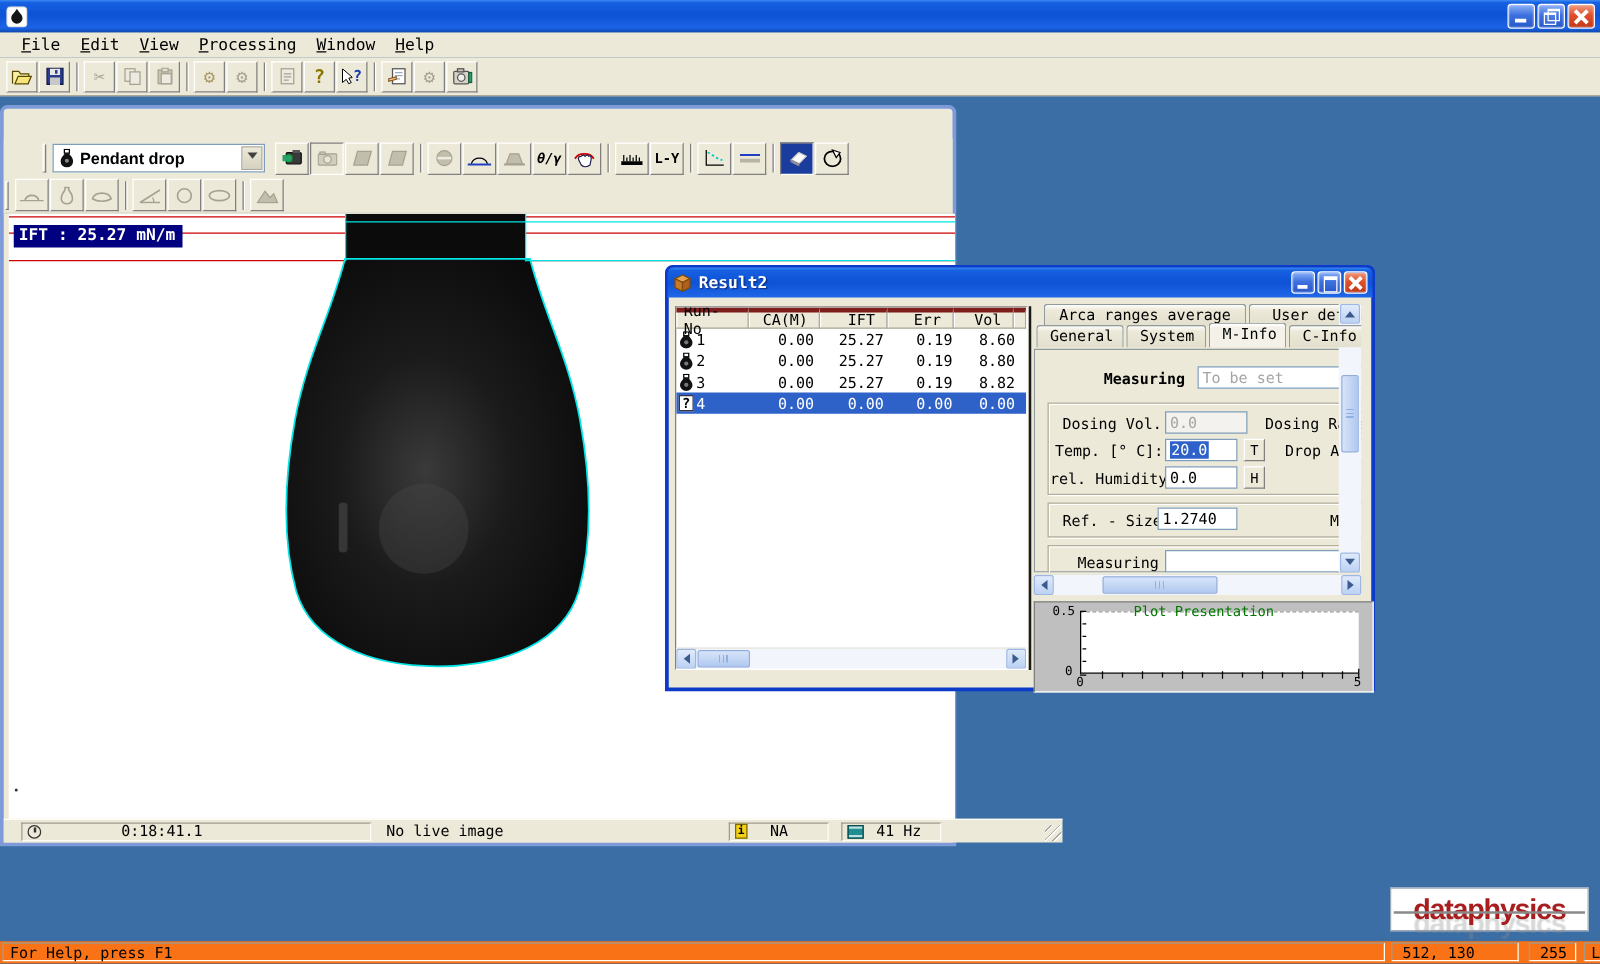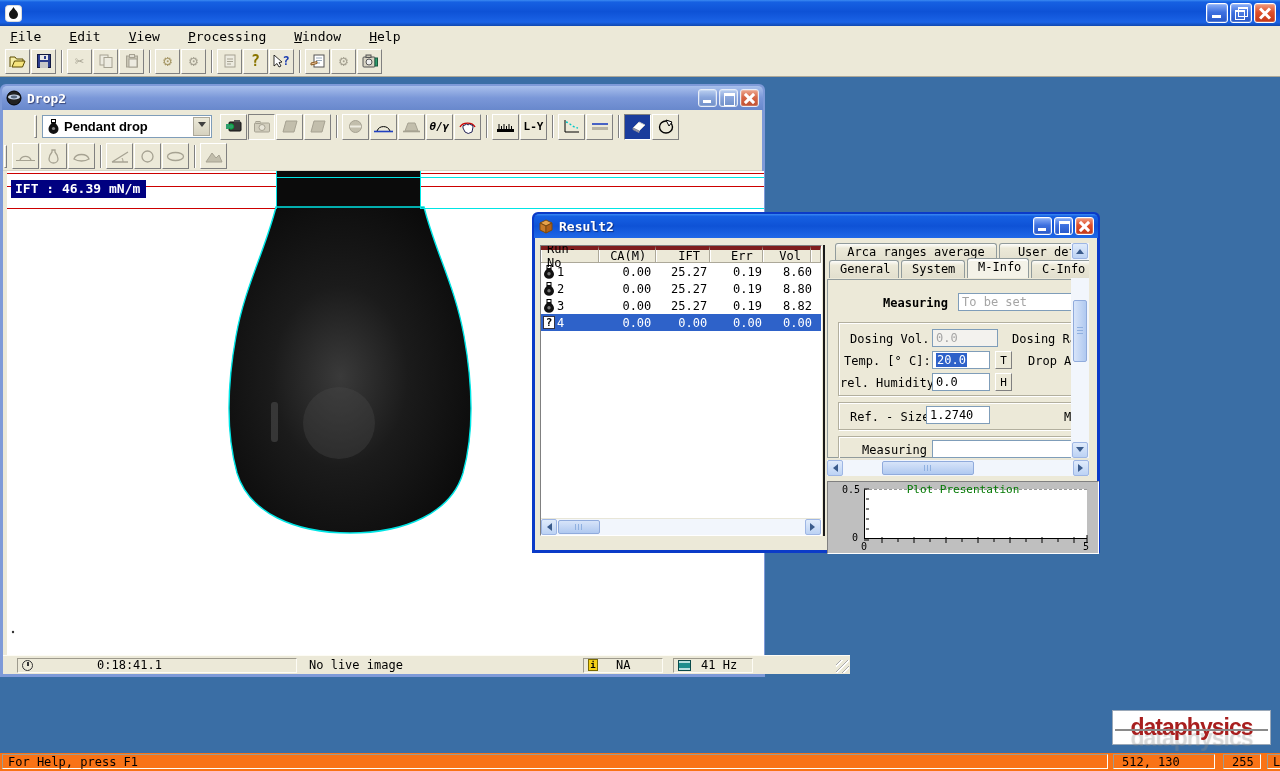--- a/index.html
+++ b/index.html
@@ -29,21 +29,21 @@
   .wb-x::before,.wb-x::after{content:"";position:absolute;left:3px;top:8px;width:14px;height:3px;background:#fff;}
   .wb-x::before{transform:rotate(45deg);} .wb-x::after{transform:rotate(-45deg);}
   .wb.small{width:19px;height:18px;}
   .wb.small.wb-max::before{left:4px;top:3px;width:9px;height:9px;}
   .wb.small.wb-min::before{left:4px;bottom:3px;width:8px;}
   .wb.small.wb-x::before,.wb.small.wb-x::after{left:2px;top:7px;width:13px;}
   .inactive .wb{background:linear-gradient(180deg,#BACFF0 0%,#8AA6DC 45%,#7090C8 100%);border-color:#E8EEF8;}
   .inactive .wb.close{background:linear-gradient(180deg,#ECA890 0%,#D86848 45%,#C05030 100%);}
 
   .menubar{position:absolute;left:0;top:26px;width:1280px;height:20px;background:#ECE9D8;
-     display:flex;align-items:center;padding-left:2px;font-size:13px;gap:12px;}
+     display:flex;align-items:center;padding-left:9px;font-size:13px;}
   .menu-item{display:inline-block;padding:1px 8px;}
   .menu-item::first-letter{text-decoration:underline;}
 
   .toolbar-main{position:absolute;left:0;top:46px;width:1280px;height:31px;background:#ECE9D8;
      border-bottom:1px solid #ACA899;display:flex;align-items:center;padding-left:5px;}
   .tbtn{width:25px;height:25px;margin-right:1px;display:flex;align-items:center;justify-content:center;
      border:1px solid;border-color:#fff #808080 #808080 #fff;background:#ECE9D8;flex:0 0 auto;}
   .tbtn.pressed{border-color:#808080 #fff #fff #808080;}
   .tbtn.navy{background:#1A3C9C;}
   .tsep{width:2px;height:23px;border-left:1px solid #808080;border-right:1px solid #fff;margin:0 4px;flex:0 0 auto;}
@@ -266,33 +266,20 @@
       <svg width="16" height="14" viewBox="0 0 16 14">
         <rect x="1" y="3" width="12" height="10" rx="1" fill="#D8D4C4" stroke="#555"></rect>
         <circle cx="7" cy="8" r="3" fill="#EEE" stroke="#555"></circle>
         <rect x="13" y="4" width="2.5" height="8" fill="#2E9E6E" stroke="#1a5a40"></rect>
         <rect x="4" y="1" width="5" height="2.5" fill="#C8C4B4" stroke="#555"></rect>
       </svg>
     </div>
   </div>
 
   <div class="child drop2 inactive">
-    <div class="ctitle">
-      <svg class="cicon" viewBox="0 0 16 16">
-        <circle cx="8" cy="8" r="7" fill="#222" stroke="#000"></circle>
-        <ellipse cx="8" cy="7" rx="6" ry="2.4" fill="#C8D4E8"></ellipse>
-        <ellipse cx="8" cy="7" rx="3.2" ry="1.4" fill="#5a6a80"></ellipse>
-      </svg>
-      <span>Drop2</span>
-      <div class="cbtns">
-        <div class="wb small wb-min"></div>
-        <div class="wb small wb-max"></div>
-        <div class="wb small close wb-x"></div>
-      </div>
-    </div>
 
     <div class="d2-tb1">
       <div class="gripper"></div>
       <div class="combo">
         <svg width="13" height="15" viewBox="0 0 13 15" style="margin-left:4px">
           <rect x="4.5" y="0.5" width="4" height="3" fill="none" stroke="#000"></rect>
           <path d="M5 3.5 C3 6 1.5 7.5 1.5 10 a5 5 0 0 0 10 0 C11.5 7.5 10 6 8 3.5 Z" fill="#111"></path>
           <circle cx="6.5" cy="9.5" r="1.6" fill="#888"></circle>
         </svg>
         <span class="combo-text">Pendant drop</span>
@@ -428,21 +415,21 @@
       </div>
       <div class="tsep"></div>
       <div class="tbtn d2btn">
         <svg width="18" height="13" viewBox="0 0 18 13">
           <path d="M1 12 L7 3 L11 8 L14 5 L17 12 Z" fill="#C2BEAC" stroke="#A6A292"></path>
         </svg>
       </div>
     </div>
 
     <div class="img-area">
-      <div class="ift-label">IFT : 46.39 mN/m</div>
+      <div class="ift-label">IFT : 25.27 mN/m</div>
       <svg width="757" height="485" viewBox="0 0 757 485">
         <defs>
           <radialGradient id="dropGrad" cx="0.46" cy="0.52" r="0.62">
             <stop offset="0%" stop-color="#3a3a3a"></stop>
             <stop offset="45%" stop-color="#1b1b1b"></stop>
             <stop offset="100%" stop-color="#0a0a0a"></stop>
           </radialGradient>
         </defs>
 
         <line x1="0" y1="2.5" x2="757" y2="2.5" stroke="#CC0000"></line>

